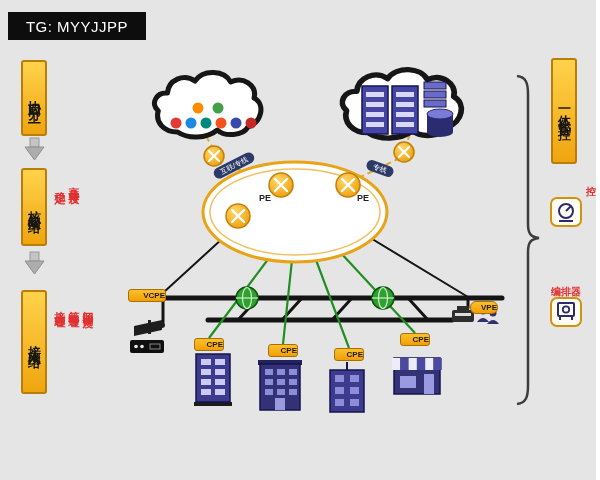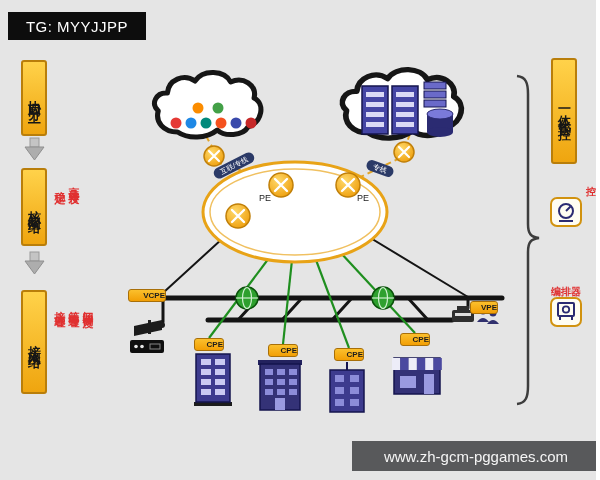--- a/index.html
+++ b/index.html
@@ -29,21 +29,21 @@
     font-weight:bold;font-size:11px;letter-spacing:2px;white-space:nowrap;
   }
   .tag{
     background:linear-gradient(#fbc02d,#f29f05);border:1px solid #a86f08;border-radius:3px;
     color:#1c1c1c;font-size:8px;font-weight:bold;text-align:right;line-height:12px;box-sizing:border-box;
   }
   .pill{
     background:#2b3a67;color:#fff;font-size:7px;border-radius:7px;padding:2px 7px;
     white-space:nowrap;line-height:1;
   }
-  .pe-label{font-size:9px;font-weight:normal;color:#222;}
+  .pe-label{font-size:9px;font-weight:bold;color:#222;}
   .core-title{
     width:140px;text-align:center;font-size:19px;font-weight:bold;color:#17173f;letter-spacing:1px;
   }
   .rp-item-label{width:44px;text-align:center;color:#e03030;font-size:10px;font-weight:bold;}
 </style>
 </head>
 <body>
 
 <div id="stage">
 
@@ -271,21 +271,20 @@
   <div class="abs rp-item-label" style="left:544px;top:185px;margin-left:35px;">控制器</div>
   <div class="abs rp-item-label" style="left:544px;top:285px;">编排器</div>
 
   <div class="abs pe-label" style="left:259px;top:193px;">PE</div>
   <div class="abs pe-label" style="left:357px;top:193px;">PE</div>
 
   <div class="abs pill" style="left:212px;top:160px;transform:rotate(-27deg);">互联/专线</div>
   <div class="abs pill" style="left:366px;top:163px;transform:rotate(20deg);">专线</div>
 
   <div class="abs tag" style="left:128px;top:289px;width:38px;height:13px;">VCPE</div>
-  <div class="abs tag" style="left:470px;top:301px;width:28px;height:13px;">VPE</div>
+  <div class="abs tag" style="left:470px;top:301px;width:28px;height:13px;border-radius:6px;">VPE</div>
   <div class="abs tag" style="left:194px;top:338px;width:30px;height:13px;">CPE</div>
   <div class="abs tag" style="left:268px;top:344px;width:30px;height:13px;">CPE</div>
   <div class="abs tag" style="left:334px;top:348px;width:30px;height:13px;">CPE</div>
   <div class="abs tag" style="left:400px;top:333px;width:30px;height:13px;">CPE</div>
 
-  <div class="abs site-bar">www.zh-gcm-pggames.com</div>
 
 </div>
 
 </body></html>

